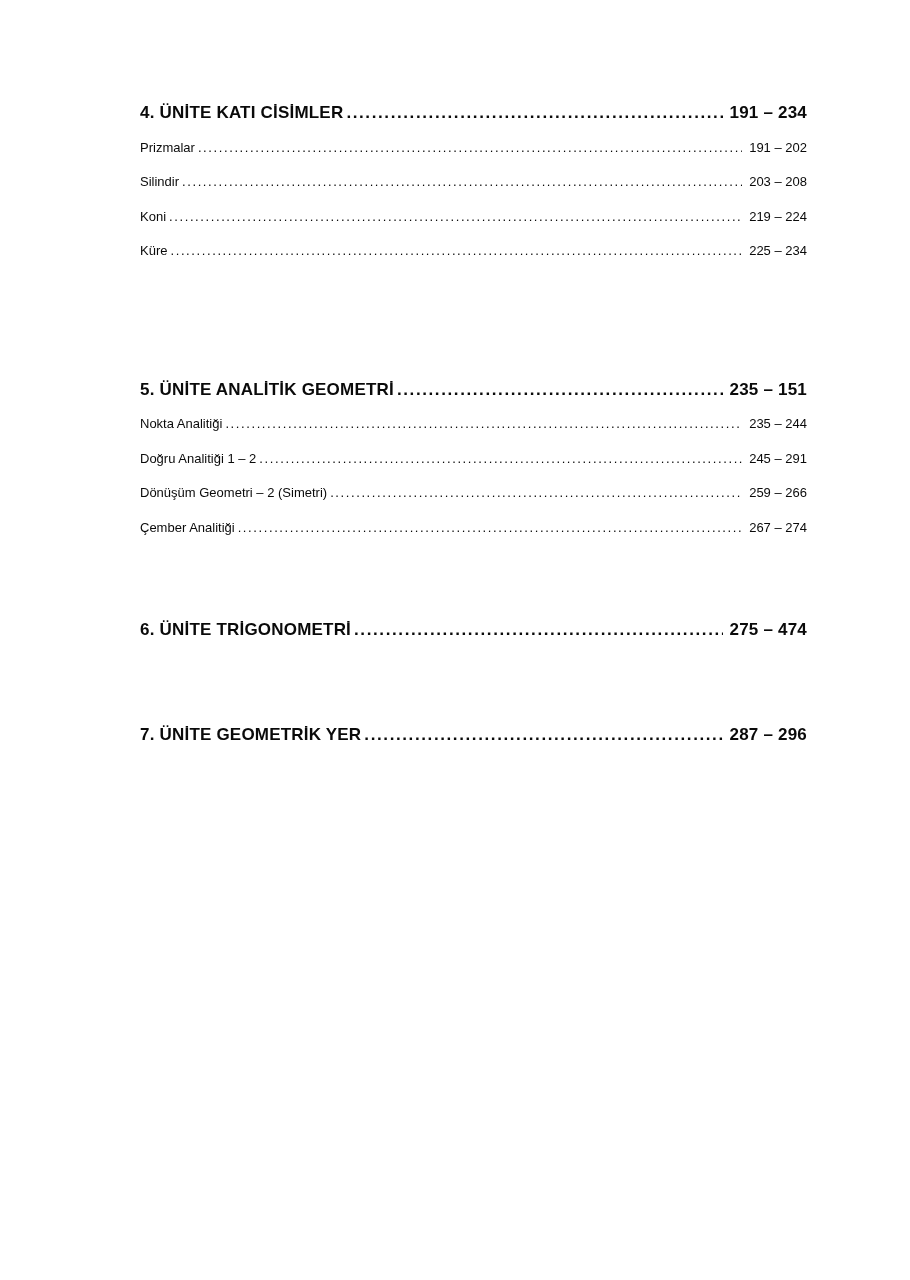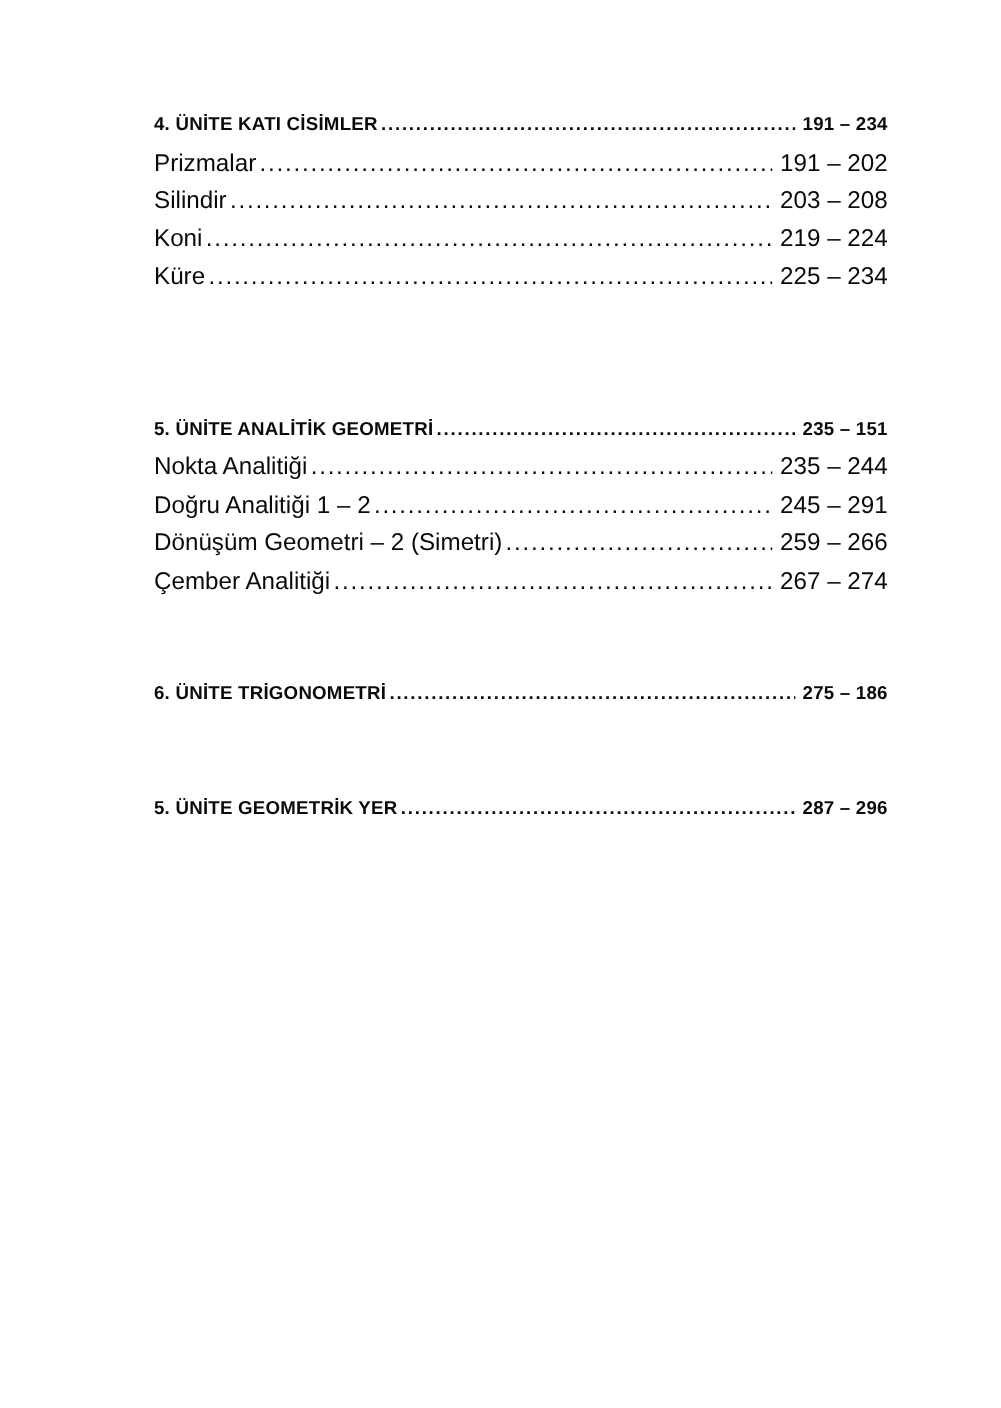--- a/index.html
+++ b/index.html
@@ -20,21 +20,21 @@
     display: flex;
     flex-direction: column;
   }
   .toc-section { display: block; }
   .toc-row {
     display: flex;
     align-items: baseline;
     height: 17px;
     line-height: 17px;
     margin-bottom: 17.5px;
-    font-size: 22px;
+    font-size: 13px;
   }
   .title-row {
     font-weight: 700;
     font-size: 17px;
     letter-spacing: 0.2px;
   }
   .sec-1 { margin-top: 104px; }
   .sec-2 { margin-top: 67.5px; }
   .sec-3 { margin-top: 70.5px; }
   .label { white-space: nowrap; flex: 0 0 auto; }
@@ -109,26 +109,26 @@
         <span class="label">Çember Analitiği</span>
         <span class="dots"></span>
         <span class="pages">267 – 274</span>
       </div>
     </section>
 
     <section class="toc-section sec-2">
       <div class="toc-row title-row">
         <span class="label">6. ÜNİTE TRİGONOMETRİ</span>
         <span class="dots"></span>
-        <span class="pages">275 – 186</span>
+        <span class="pages">275 – 474</span>
       </div>
     </section>
 
     <section class="toc-section sec-3">
       <div class="toc-row title-row">
-        <span class="label">5. ÜNİTE GEOMETRİK YER</span>
+        <span class="label">7. ÜNİTE GEOMETRİK YER</span>
         <span class="dots"></span>
         <span class="pages">287 – 296</span>
       </div>
     </section>
 
   </div>
 </main>
 
 </body></html>

